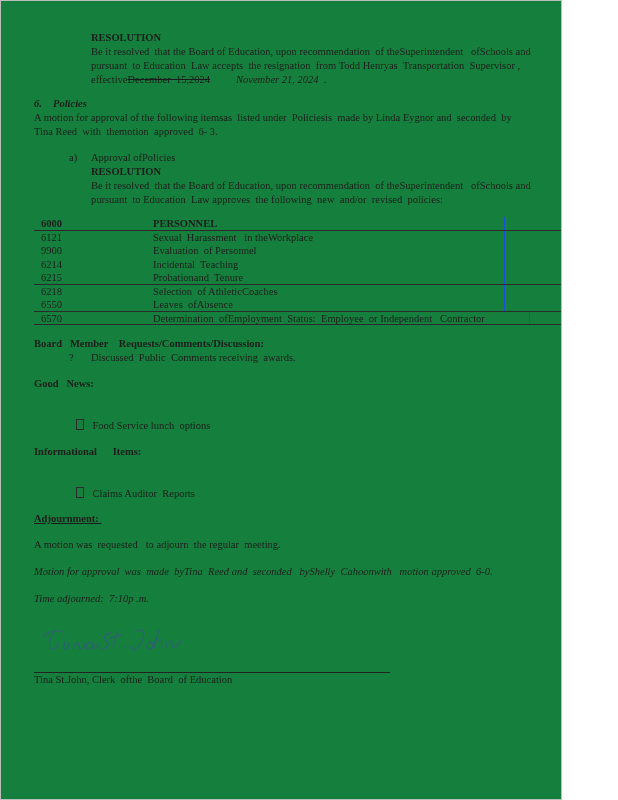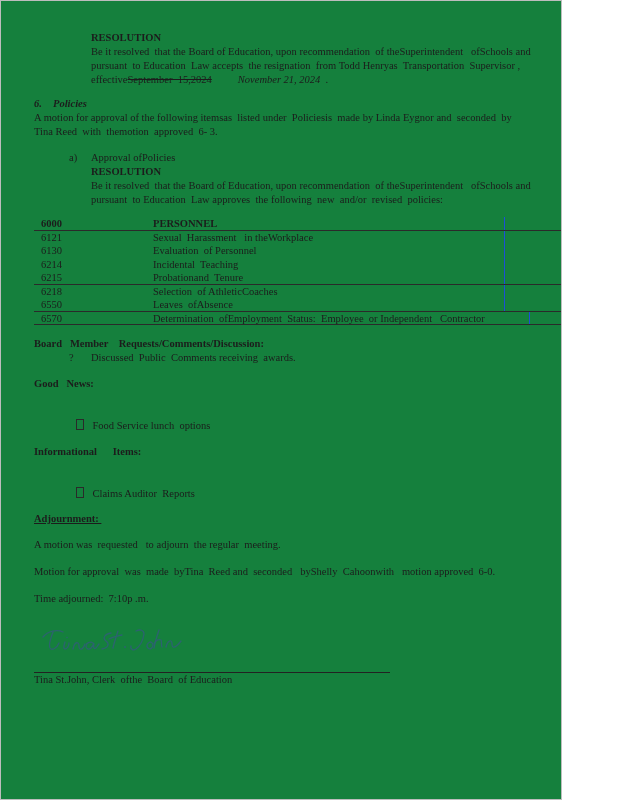--- a/index.html
+++ b/index.html
@@ -33,39 +33,39 @@
   .rule-below{border-bottom:1.2px solid #2a2a2a;}
   .hdr{font-weight:bold;}
   
   .disc-head{margin-top:12px;font-weight:bold;line-height:14px;white-space:pre;}
   .bullet-line{line-height:14px;white-space:pre;}
   .q-bullet{display:inline-block;width:22px;margin-left:35px;text-align:left;}
   .box-line{line-height:14px;white-space:pre;margin-top:28px;}
   .box-bullet{display:inline-block;width:5.5px;height:9px;border:1px solid #2a2a2a;margin-left:42px;margin-right:9px;vertical-align:-1px;}
   .adjournment{margin-top:11px;font-weight:bold;text-decoration:underline;line-height:14px;white-space:pre;}
   .para{line-height:14px;white-space:pre;}
-  .mt12{margin-top:12px;} .mt13{margin-top:13px;}
+  .mt12{margin-top:12px;} .mt13{margin-top:13px;font-style:italic;}
   .sig-svg{display:block;margin:16px 0 0 4px;}
   .sig-line{width:356px;border-top:1px solid #222;margin-top:8px;}
   .clerk-name{line-height:14px;white-space:pre;}
   .page-number{position:absolute;left:562px;top:729px;line-height:14px;}
   :root{--ink:#2d6270;}
   .sig-svg path{stroke:var(--ink);stroke-width:1.3;fill:none;stroke-linecap:round;}
   .sig-svg circle{fill:var(--ink);}
 </style>
 </head>
 <body>
 
 <div class="page">
 
   <div>
     <div class="line indent-res bold">RESOLUTION</div>
     <div class="line indent-res">Be it resolved  that the Board of Education, upon recommendation  of theSuperintendent   ofSchools and</div>
     <div class="line indent-res">pursuant  to Education  Law accepts  the resignation  from Todd Henryas  Transportation  Supervisor ,</div>
-    <div class="line indent-res"><span>effective</span><span class="strike">September  15,2024</span><span class="ital">November 21, 2024</span><span>  .</span></div>
+    <div class="line indent-res"><span>effective</span><span class="strike">December  15,2024</span><span class="ital">November 21, 2024</span><span>  .</span></div>
   </div>
 
   <div>
     <div class="section-policies-title"><span class="sec-num">6.</span><span>Policies</span></div>
     <div class="line">A motion for approval of the following itemsas  listed under  Policiesis  made by Linda Eygnor and  seconded  by</div>
     <div class="line">Tina Reed  with  themotion  approved  6- 3.</div>
 
     <div class="line sub-item"><span class="sub-label">a)</span><span>Approval ofPolicies</span></div>
     <div class="line indent-res bold">RESOLUTION</div>
     <div class="line indent-res">Be it resolved  that the Board of Education, upon recommendation  of theSuperintendent   ofSchools and</div>
@@ -77,21 +77,21 @@
       <span class="c-code">6000</span>
       <span class="c-title">PERSONNEL</span>
       <span class="c-status"></span>
     </div>
     <div class="prow">
       <span class="c-code">6121</span>
       <span class="c-title">Sexual  Harassment   in theWorkplace</span>
       <span class="c-status">Revised</span>
     </div>
     <div class="prow">
-      <span class="c-code">6130</span>
+      <span class="c-code">9900</span>
       <span class="c-title">Evaluation  of Personnel</span>
       <span class="c-status">Delete</span>
     </div>
     <div class="prow">
       <span class="c-code">6214</span>
       <span class="c-title">Incidental  Teaching</span>
       <span class="c-status">Delete</span>
     </div>
     <div class="prow rule-below">
       <span class="c-code">6215</span>

